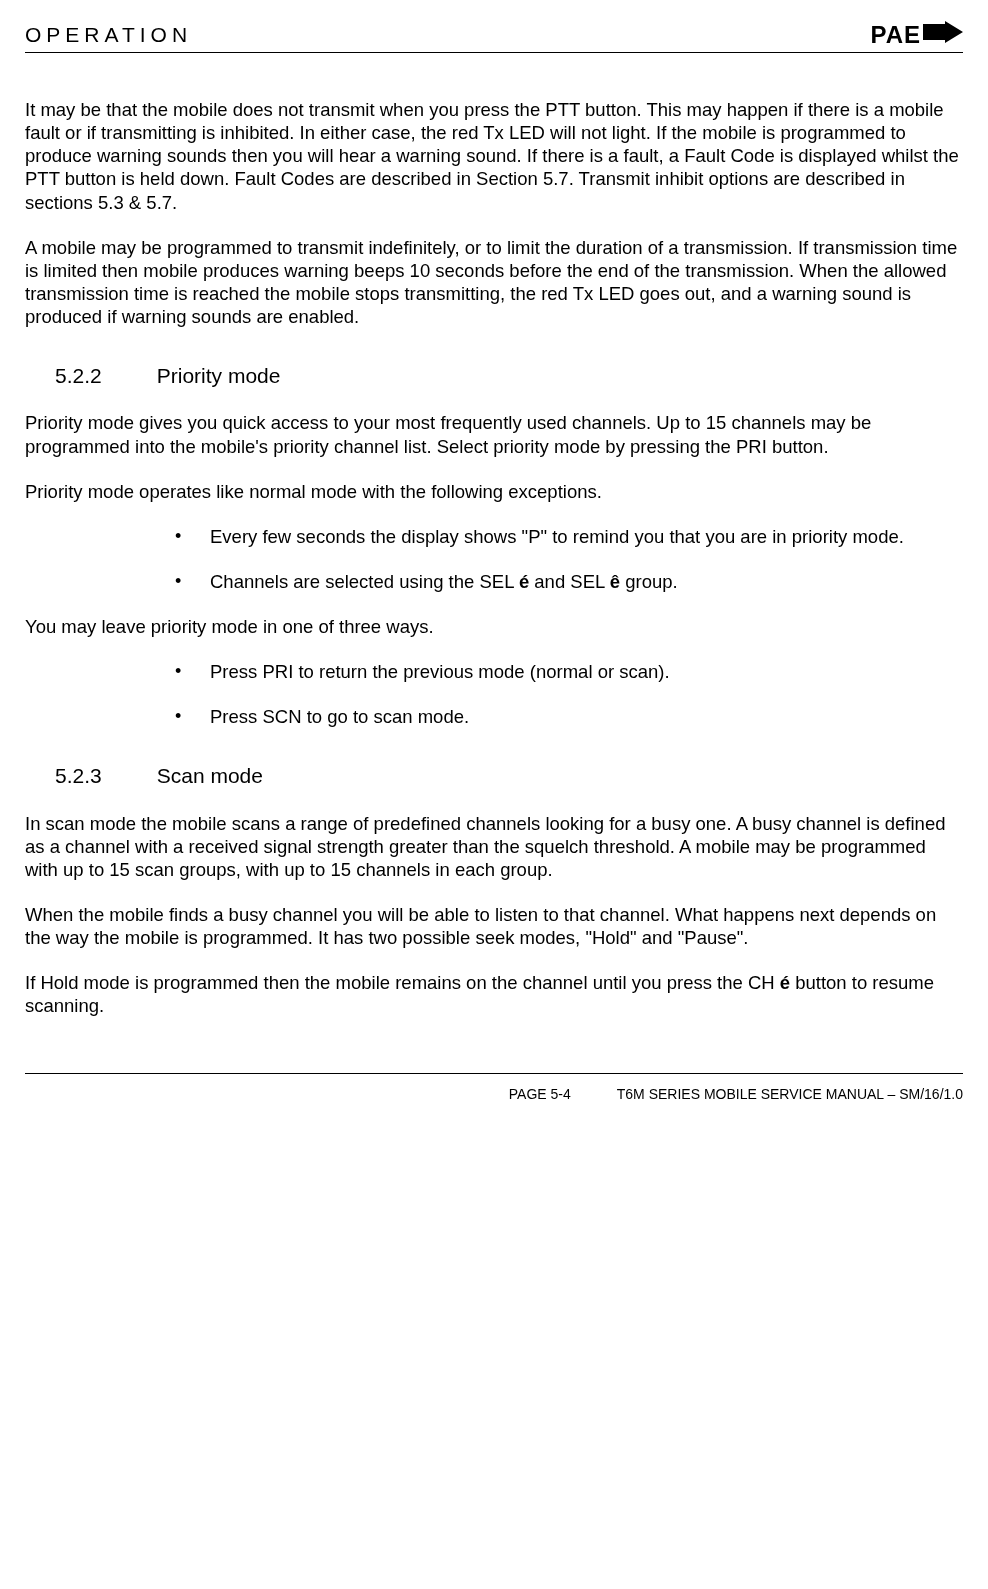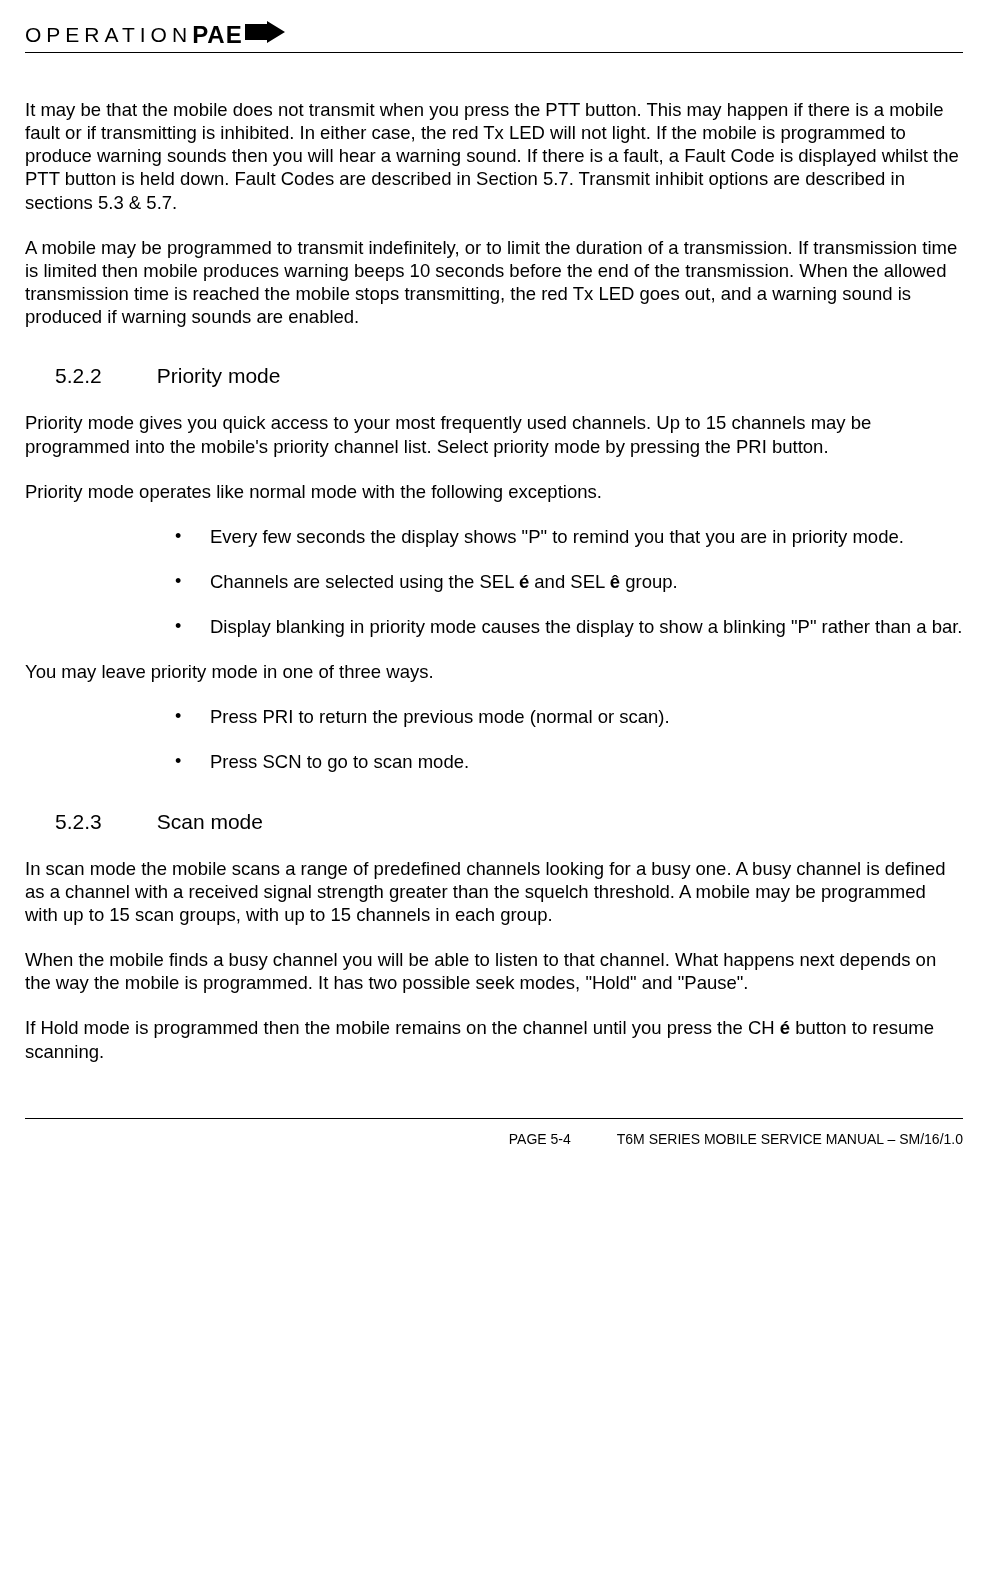--- a/index.html
+++ b/index.html
@@ -7,21 +7,21 @@
     font-size: 18.5px;
     line-height: 1.25;
     color: #000;
     margin: 0;
     padding: 20px 25px 15px 25px;
     width: 988px;
     box-sizing: border-box;
   }
   .header {
     display: flex;
-    justify-content: flex-start;
+    justify-content: space-between;
     align-items: center;
     border-bottom: 1.5px solid #000;
     padding-bottom: 2px;
     margin-bottom: 45px;
   }
   .header-title {
     letter-spacing: 5px;
     font-size: 21px;
   }
   .logo {
@@ -78,21 +78,20 @@
 <div class="section-heading">
   <span class="section-num">5.2.2</span><span>Priority mode</span>
 </div>
 
 <p>Priority mode gives you quick access to your most frequently used channels.  Up to 15 channels may be programmed into the mobile's priority channel list.  Select priority mode by pressing the PRI button.</p>
 <p>Priority mode operates like normal mode with the following exceptions.</p>
 
 <ul>
   <li><span>Every few seconds the display shows "P" to remind you that you are in priority mode.</span></li>
   <li><span>Channels are selected using the SEL </span><span class="arrow-up">é</span><span> and SEL </span><span class="arrow-down">ê</span><span> group.</span></li>
-  <li><span>Display blanking in priority mode causes the display to show a blinking "P" rather than a bar.</span></li>
 </ul>
 
 <p>You may leave priority mode in one of three ways.</p>
 
 <ul>
   <li><span>Press PRI to return the previous mode (normal or scan).</span></li>
   <li><span>Press SCN to go to scan mode.</span></li>
 </ul>
 
 <div class="section-heading">

